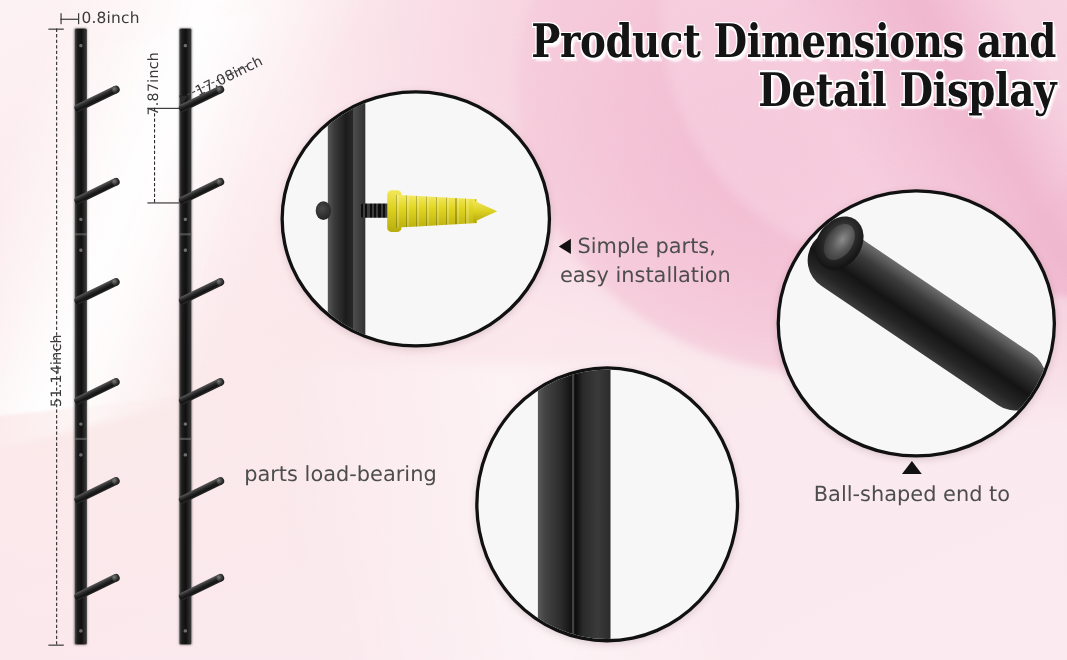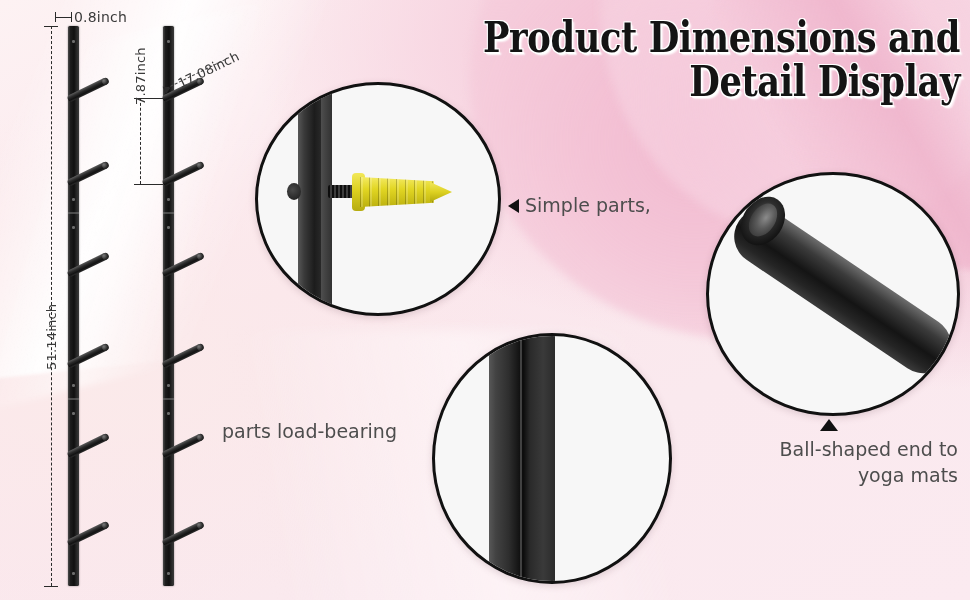--- a/index.html
+++ b/index.html
@@ -319,21 +319,21 @@
   .tri {
     display: inline-block;
     width: 0; height: 0;
     vertical-align: middle;
     position: relative;
     top: -1px;
   }
   .tri-left  { border-top: 7px solid transparent; border-bottom: 7px solid transparent; border-right: 11px solid #111; margin-right: 6px; }
   .tri-right { border-top: 7px solid transparent; border-bottom: 7px solid transparent; border-left: 11px solid #111; margin-left: 5px; }
   .tri-up    { border-left: 9px solid transparent; border-right: 9px solid transparent; border-bottom: 12px solid #111; }
-  .callout.center { text-align: right; }
+  .callout.center { text-align: center; }
   .tri-up-wrap { display: block; text-align: center; line-height: 0; margin-bottom: 4px; }
 </style>
 </head>
 <body>
 
 <div id="stage">
 
   <div class="bg-base"></div>
   <div class="ribbon ribbon-a"></div>
   <div class="ribbon ribbon-b"></div>
@@ -421,23 +421,26 @@
       <div class="c1-boss"></div>
       <div class="c1-screw"></div>
       <div class="c1-anchor">
         <div class="c1-anchor-flange"></div>
         <div class="c1-anchor-body"></div>
         <div class="c1-anchor-tip"></div>
       </div>
     </div>
   </div>
 
-  <div class="callout" style="left:508px; top:192px;">
+  <div class="callout" style="left:508px; top:211px;">
     <div>
       <span class="tri tri-left"></span><span>Simple parts,</span>
+    </div>
+    <div style="padding-left:1px;">
+      <span>easy installation</span>
     </div>
   </div>
 
   <div class="circle" style="left:432px; top:333px; width:234px; height:245px;">
     <div class="circle-inner">
       <div class="c2-tube"></div>
       <div class="c2-edge"></div>
     </div>
   </div>
 
@@ -451,16 +454,15 @@
       <div class="c3-cap"></div>
       <div class="c3-cap-inner"></div>
     </div>
   </div>
 
   <div class="callout center" style="left:700px; top:420px; width:258px;">
     <span class="tri-up-wrap">
       <span class="tri tri-up"></span>
     </span>
     <div><span>Ball-shaped end to</span></div>
-    <div><span>yoga mats</span></div>
   </div>
 
 </div>
 
 </body></html>

